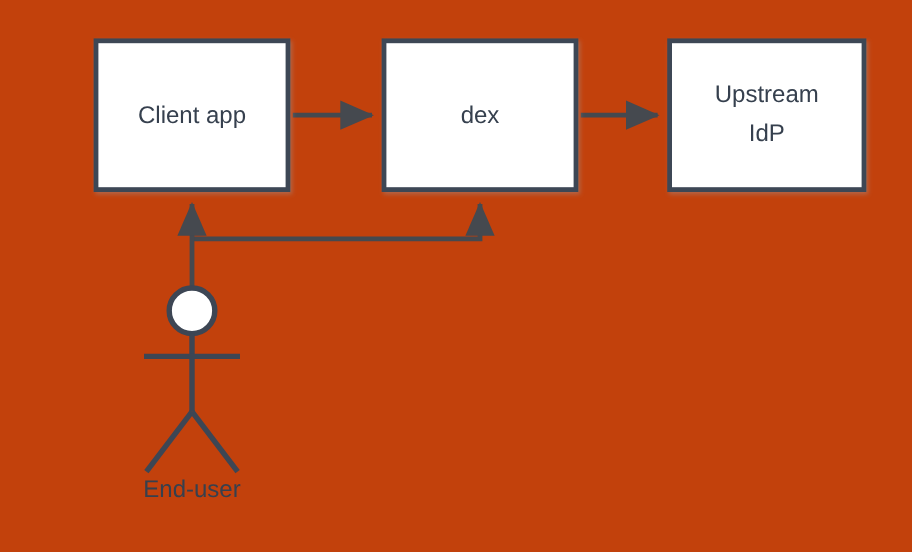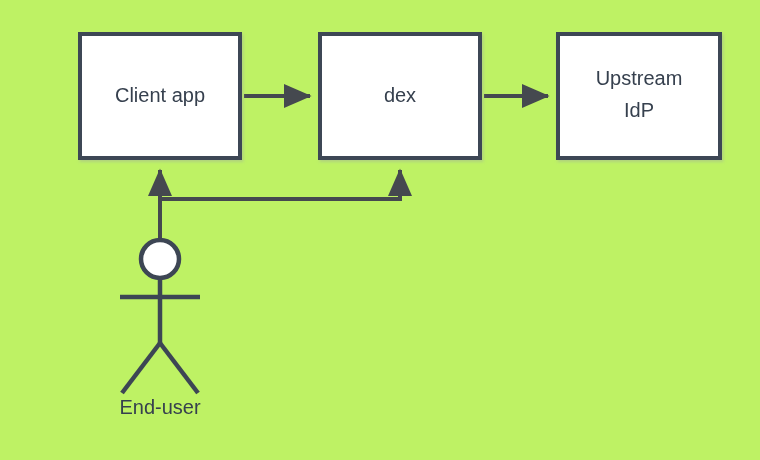--- a/index.html
+++ b/index.html
@@ -8,21 +8,21 @@
     padding: 0;
     background: #ffffff;
   }
   body {
     font-family: "Liberation Sans", sans-serif;
   }
   #canvas {
     position: relative;
     width: 760px;
     height: 460px;
-    background: #bef264;
+    background: #c2410c;
     overflow: hidden;
   }
   #diagram-svg {
     position: absolute;
     top: 0;
     left: 0;
     width: 760px;
     height: 460px;
     display: block;
   }

